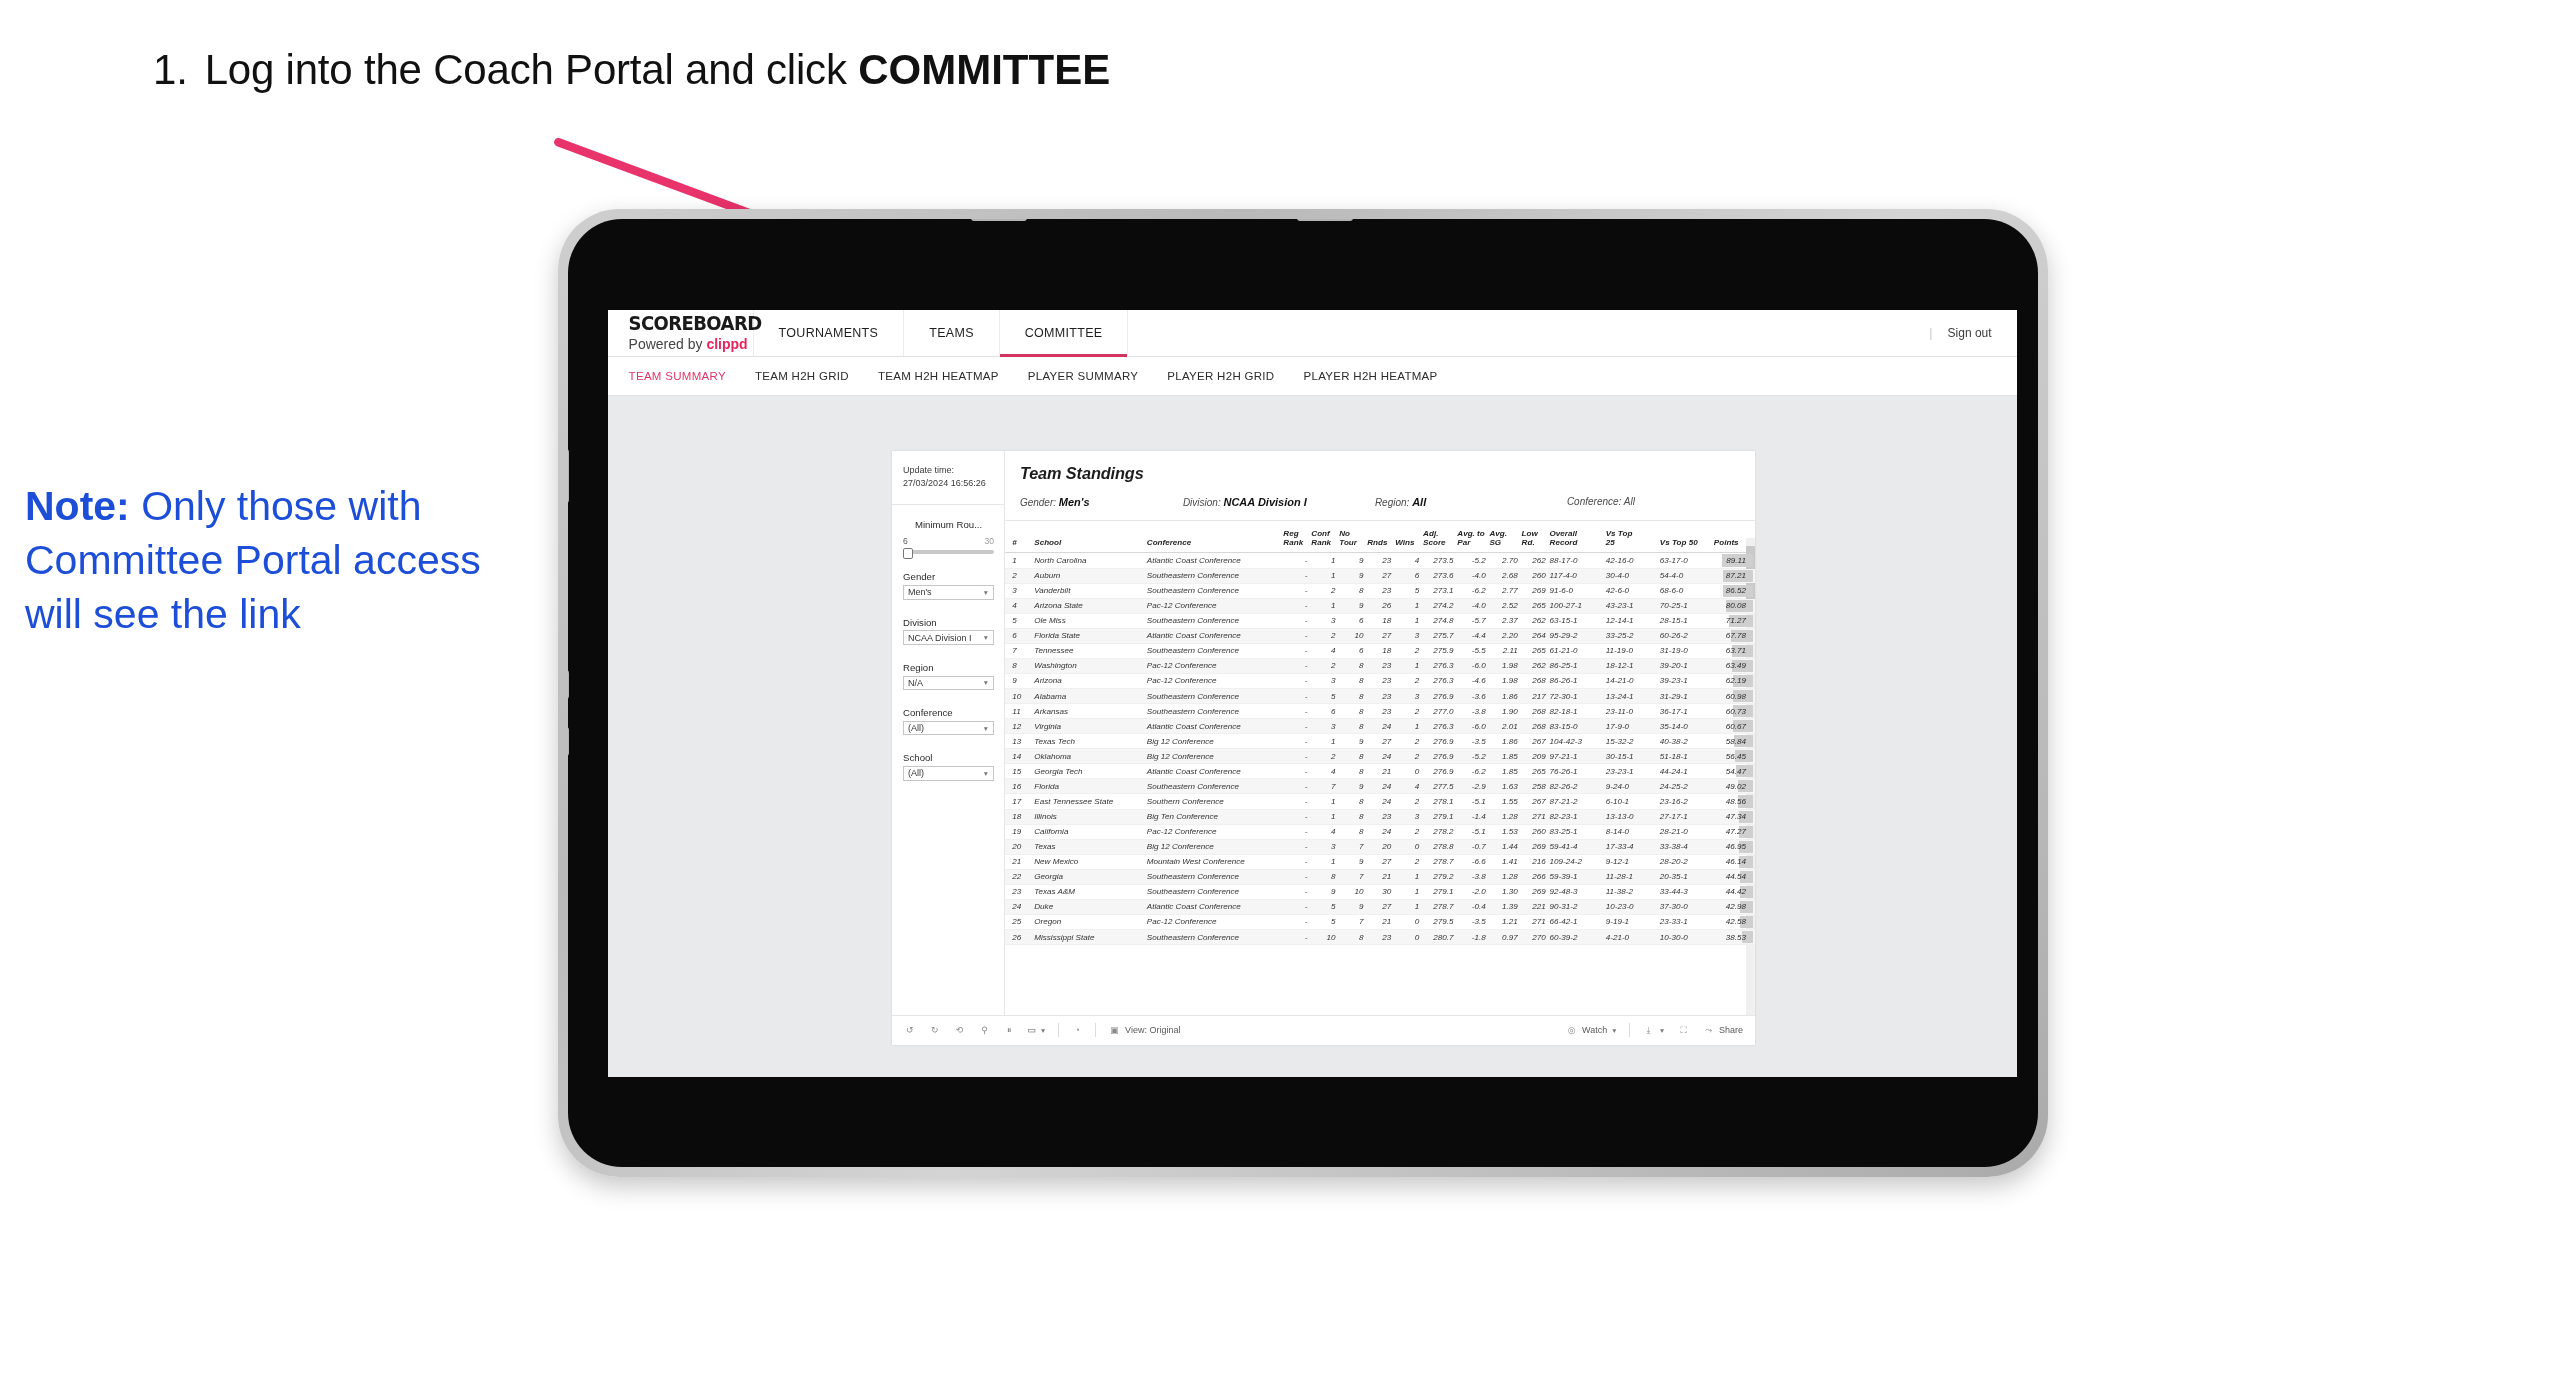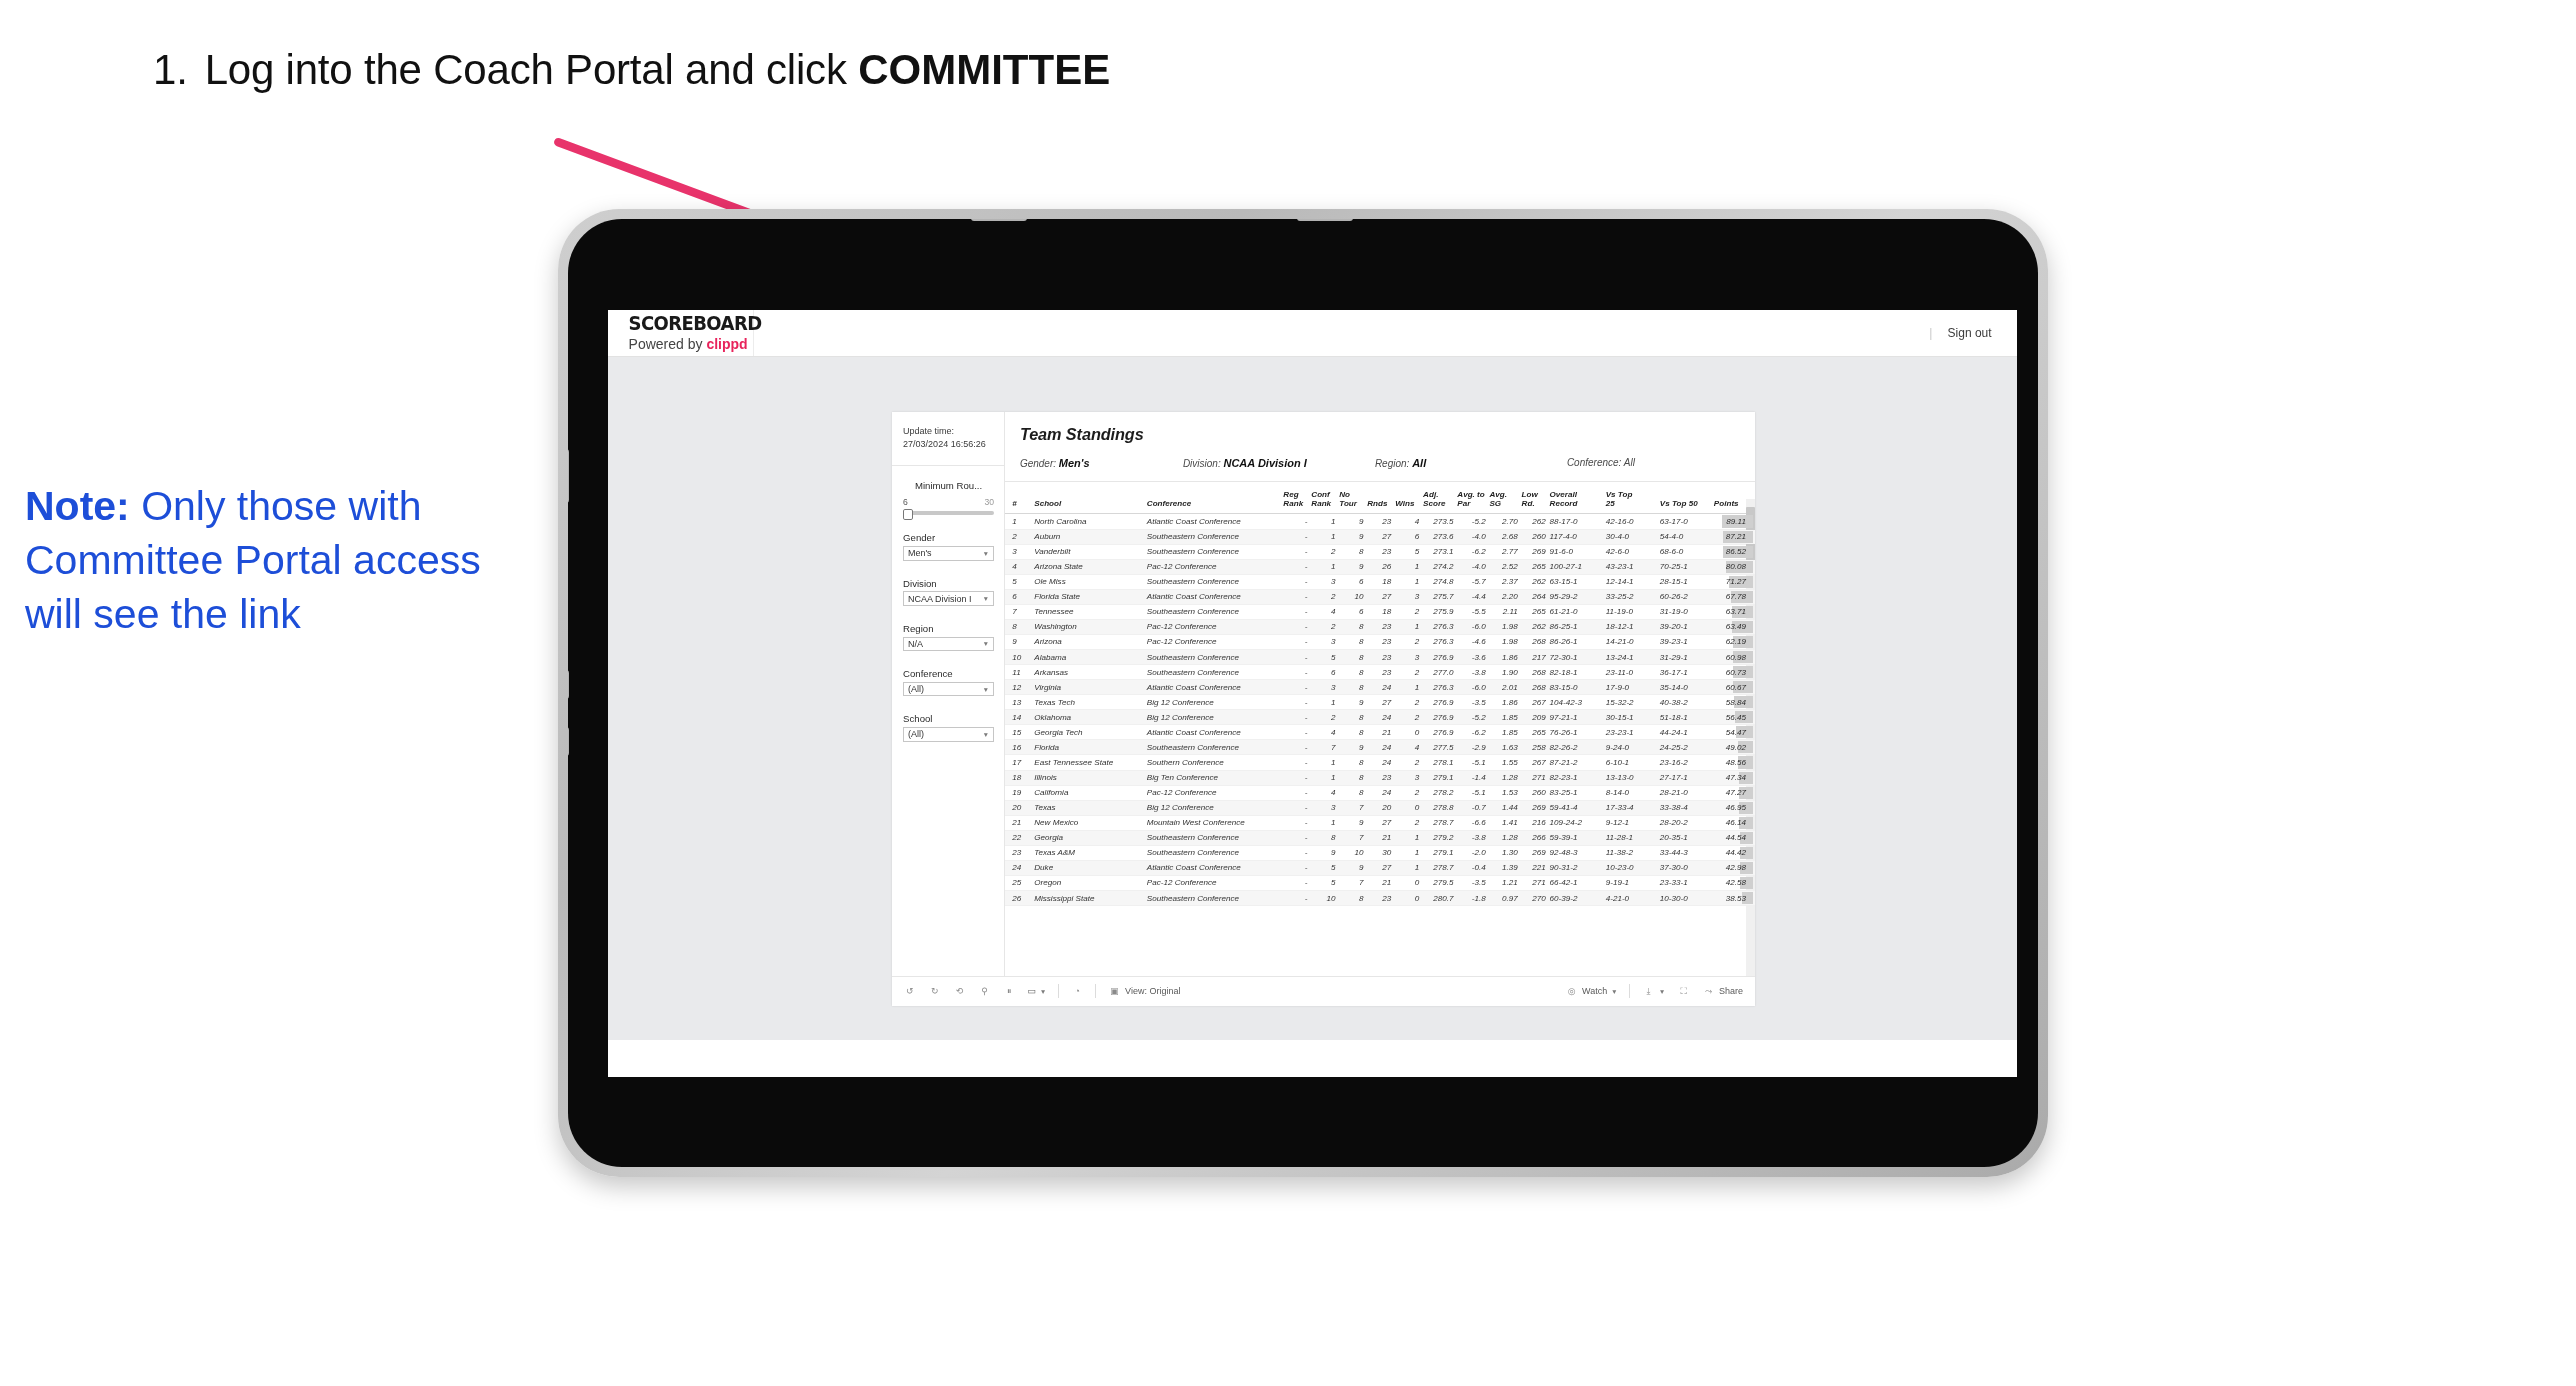--- a/index.html
+++ b/index.html
@@ -339,26 +339,45 @@
     <div class="tablet-btn btn-left-b"></div>
     <div class="tablet-btn btn-left-c"></div>
 
     <div class="page">
 
       <div class="topnav">
         <div class="brand">
           <div class="brand-title">SCOREBOARD</div>
           <div class="brand-sub"><span>Powered by </span><span class="clippd">clippd</span></div>
         </div>
+        <div class="nav-items">
+          <div class="nav-item">
+              <span>TOURNAMENTS</span>
+            </div>
+          <div class="nav-item">
+              <span>TEAMS</span>
+            </div>
+          <div class="nav-item active">
+              <span>COMMITTEE</span>
+            </div>
+        </div>
         <div class="nav-right">
           <span class="nav-sep">|</span>
           <span>Sign out</span>
         </div>
       </div>
 
+      <div class="subnav">
+        <div class="subnav-item active">TEAM SUMMARY</div>
+        <div class="subnav-item">TEAM H2H GRID</div>
+        <div class="subnav-item">TEAM H2H HEATMAP</div>
+        <div class="subnav-item">PLAYER SUMMARY</div>
+        <div class="subnav-item">PLAYER H2H GRID</div>
+        <div class="subnav-item">PLAYER H2H HEATMAP</div>
+      </div>
 
       <div class="viz-area">
         <div class="viz-card">
 
           <div class="viz-body">
 
             <div class="filters">
               <div class="update-time">
                 <div>Update time:</div>
                 <div>27/03/2024 16:56:26</div>

